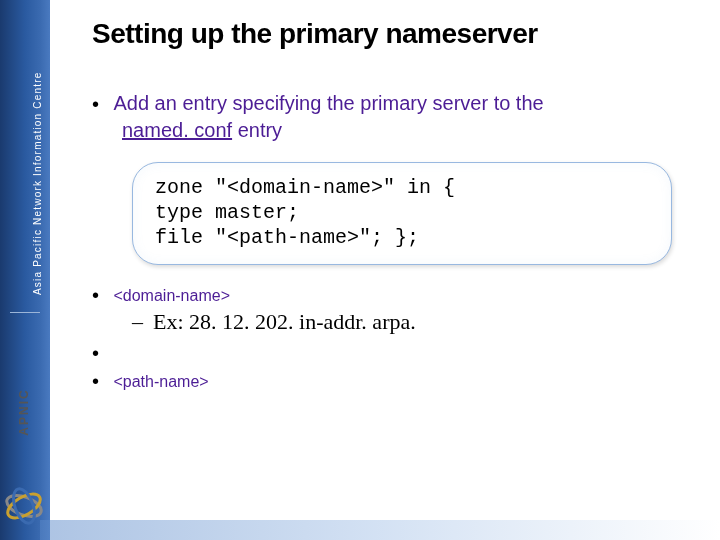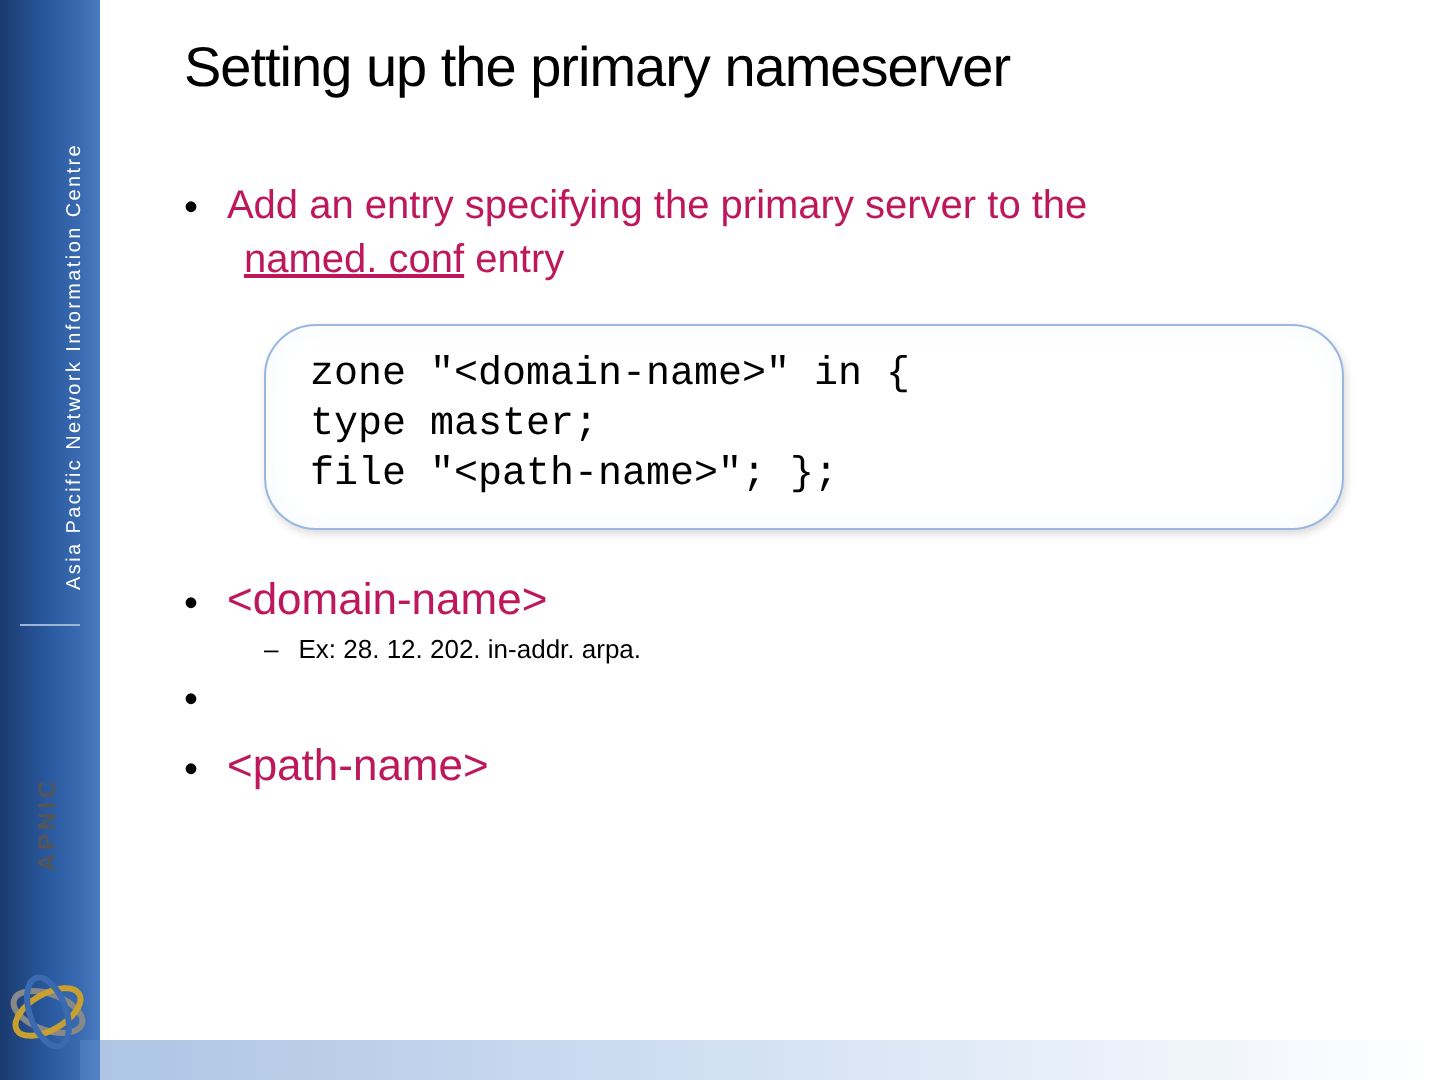--- a/index.html
+++ b/index.html
@@ -75,37 +75,37 @@
   .content::after{
     content:"";
     position:absolute;
     bottom:0; left:-10px; right:0;
     height:20px;
     background: linear-gradient(90deg, #5a88c8 0%, #a8c4e8 50%, #ffffff 100%);
     opacity:0.5;
   }
   h1 {
     font-size: 28px;
-    font-weight: normal;
+    font-weight: bold;
     color: #000;
     margin-bottom: 40px;
     letter-spacing: -0.5px;
   }
   ul.main { list-style: none; }
   ul.main > li { margin-bottom: 8px; }
   ul.main > li::before {
     content: "•";
     margin-right: 10px;
     font-size: 20px;
     line-height: 1;
     vertical-align: -1px;
   }
   .bullet-text {
     font-size: 20px;
-    color: #be185d;
+    color: #4c1d95;
     line-height: 1.35;
     text-align: right;
   }
   .underline { text-decoration: underline; }
   .indent { margin-left: 30px; display: inline-block; }
   .codebox {
     margin: 18px 0 20px 40px;
     width: 540px;
     border-radius: 26px;
     border: 1px solid #98b8e0;
@@ -122,24 +122,25 @@
   }
   ul.sub {
     list-style: none;
     margin: 2px 0 6px 40px;
   }
   ul.sub > li::before {
     content: "–";
     margin-right: 10px;
   }
   ul.sub > li {
-    font-size: 13px;
+    font-size: 22px;
     color: #000;
+    font-family: Liberation Serif, serif;
   }
-  .term { font-size: 22px; }
+  .term { font-size: 16px; }
 </style>
 </head>
 <body>
 
 <div class="sidebar">
   <div class="sidebar-text">Asia Pacific Network Information Centre</div>
   <div class="sidebar-divider"></div>
   <div class="sidebar-logo">
     <div class="sidebar-logo-text">APNIC</div>
     <svg class="sidebar-logo-rings" viewBox="0 0 48 48">

